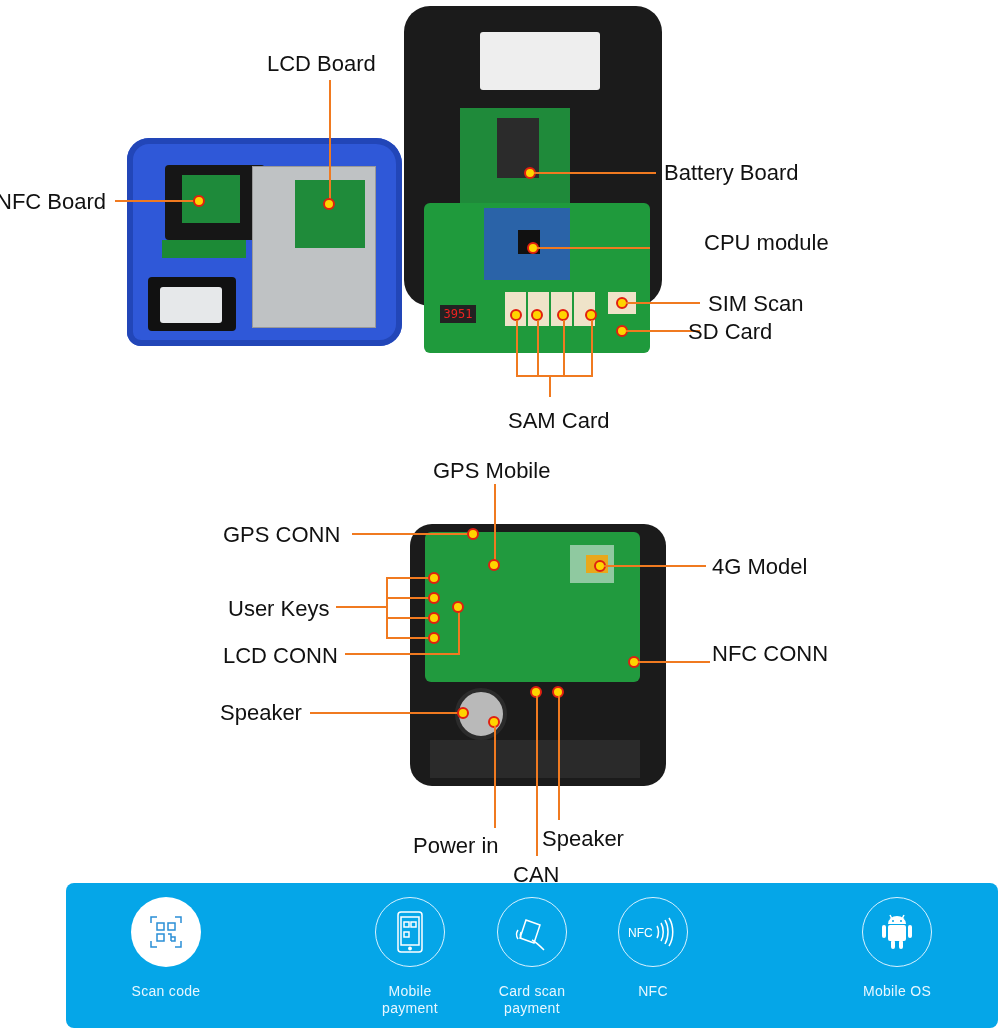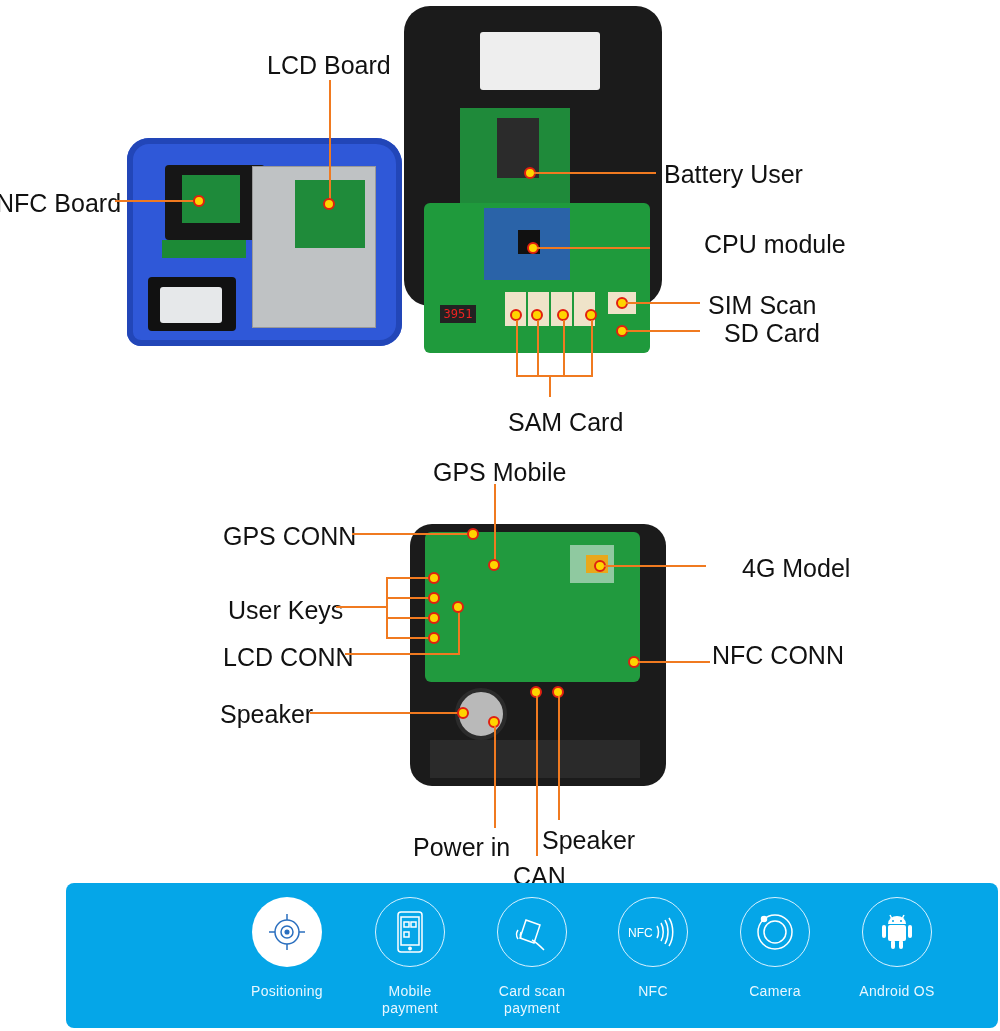--- a/index.html
+++ b/index.html
@@ -1,17 +1,17 @@
 <!DOCTYPE html>
 <html><head>
 <meta charset="utf-8">
 <style>
   html,body{margin:0;padding:0;background:#fff;}
   body{width:1000px;height:1031px;position:relative;overflow:hidden;font-family:"Liberation Sans",sans-serif;}
-  .lbl{position:absolute;font-size:25px;color:#111;white-space:nowrap;line-height:1;}
+  .lbl{position:absolute;font-size:22px;color:#111;white-space:nowrap;line-height:1;}
   .line{position:absolute;background:#f07a20;}
   .dot{position:absolute;width:12px;height:12px;border-radius:50%;background:#ffd400;border:2px solid #e02010;box-sizing:border-box;}
   
   .blue-tray{position:absolute;left:127px;top:138px;width:275px;height:208px;background:#2f58d8;border-radius:22px 26px 22px 14px;box-shadow:inset 0 0 0 6px #2246b8;}
   .nfc-frame{position:absolute;left:165px;top:165px;width:100px;height:75px;background:#161616;border-radius:4px;}
   .nfc-pcb{position:absolute;left:182px;top:175px;width:58px;height:48px;background:#1e8a3a;}
   .nfc-pcb2{position:absolute;left:162px;top:240px;width:84px;height:18px;background:#1c8a36;}
   .window{position:absolute;left:148px;top:277px;width:88px;height:54px;background:#111;border-radius:4px;}
   .window i{position:absolute;left:12px;top:10px;width:62px;height:36px;background:#e6e8ea;border-radius:3px;}
   .lcd-metal{position:absolute;left:252px;top:166px;width:122px;height:160px;background:#bfc2c4;border:1px solid #999;}
@@ -71,33 +71,33 @@
   <div class="lbl" style="left:267px;top:53px">LCD Board</div>
   <div class="line" style="left:329px;top:80px;width:2px;height:124px"></div>
   <div class="dot" style="left:323px;top:198px"></div>
 
   <div class="lbl" style="left:-4px;top:191px">NFC Board</div>
   <div class="line" style="left:115px;top:200px;width:80px;height:2px"></div>
   <div class="dot" style="left:193px;top:195px"></div>
 
   <div class="dot" style="left:524px;top:167px"></div>
   <div class="line" style="left:534px;top:172px;width:122px;height:2px"></div>
-  <div class="lbl" style="left:664px;top:162px">Battery  User</div>
+  <div class="lbl" style="left:664px;top:162px">Battery  Board</div>
 
   <div class="dot" style="left:527px;top:242px"></div>
   <div class="line" style="left:537px;top:247px;width:113px;height:2px"></div>
   <div class="lbl" style="left:704px;top:232px">CPU module</div>
 
   <div class="dot" style="left:616px;top:297px"></div>
   <div class="line" style="left:626px;top:302px;width:74px;height:2px"></div>
   <div class="lbl" style="left:708px;top:293px">SIM Scan</div>
 
   <div class="dot" style="left:616px;top:325px"></div>
   <div class="line" style="left:626px;top:330px;width:74px;height:2px"></div>
-  <div class="lbl" style="left:724px;top:321px">SD Card</div>
+  <div class="lbl" style="left:688px;top:321px">SD Card</div>
 
   <div class="dot" style="left:510px;top:309px"></div>
   <div class="dot" style="left:531px;top:309px"></div>
   <div class="dot" style="left:557px;top:309px"></div>
   <div class="dot" style="left:585px;top:309px"></div>
   <div class="line" style="left:516px;top:320px;width:2px;height:56px"></div>
   <div class="line" style="left:537px;top:320px;width:2px;height:56px"></div>
   <div class="line" style="left:563px;top:320px;width:2px;height:56px"></div>
   <div class="line" style="left:591px;top:320px;width:2px;height:56px"></div>
   <div class="line" style="left:516px;top:375px;width:77px;height:2px"></div>
@@ -117,21 +117,21 @@
   <div class="lbl" style="left:433px;top:460px">GPS Mobile</div>
   <div class="line" style="left:494px;top:484px;width:2px;height:78px"></div>
   <div class="dot" style="left:488px;top:559px"></div>
 
   <div class="lbl" style="left:223px;top:524px">GPS CONN</div>
   <div class="line" style="left:352px;top:533px;width:118px;height:2px"></div>
   <div class="dot" style="left:467px;top:528px"></div>
 
   <div class="dot" style="left:594px;top:560px"></div>
   <div class="line" style="left:604px;top:565px;width:102px;height:2px"></div>
-  <div class="lbl" style="left:742px;top:556px">4G Model</div>
+  <div class="lbl" style="left:712px;top:556px">4G Model</div>
 
   <div class="lbl" style="left:228px;top:598px">User Keys</div>
   <div class="line" style="left:336px;top:606px;width:50px;height:2px"></div>
   <div class="line" style="left:386px;top:577px;width:2px;height:61px"></div>
   <div class="line" style="left:386px;top:577px;width:46px;height:2px"></div>
   <div class="line" style="left:386px;top:597px;width:46px;height:2px"></div>
   <div class="line" style="left:386px;top:617px;width:46px;height:2px"></div>
   <div class="line" style="left:386px;top:637px;width:46px;height:2px"></div>
   <div class="dot" style="left:428px;top:572px"></div>
   <div class="dot" style="left:428px;top:592px"></div>
@@ -158,30 +158,31 @@
   <div class="dot" style="left:530px;top:686px"></div>
   <div class="line" style="left:536px;top:696px;width:2px;height:160px"></div>
   <div class="lbl" style="left:513px;top:864px">CAN</div>
 
   <div class="dot" style="left:552px;top:686px"></div>
   <div class="line" style="left:558px;top:696px;width:2px;height:124px"></div>
   <div class="lbl" style="left:542px;top:828px">Speaker</div>
 </div>
 
 <div class="banner">
-  <div class="feat" style="left:163px">
+  <div class="feat" style="left:42px">
     <div class="circle solid">
-      <svg width="40" height="40" viewBox="0 0 40 40" fill="none" stroke="#2a6fbf" stroke-width="1.5">
-        <circle cx="20" cy="20" r="12"></circle>
-          <circle cx="20" cy="20" r="6"></circle>
-          <circle cx="20" cy="20" r="1.8" fill="#2a6fbf"></circle>
-        <path d="M20 2v6M20 32v6M2 20h6M32 20h6"></path>
-      </svg>
-    </div>
-    <div class="flabel">Positioning</div>
+      <svg width="34" height="34" viewBox="0 0 34 34" fill="none" stroke="#2a8fd6" stroke-width="1.5">
+        <path d="M2 8V2h6M26 2h6v6M32 26v6h-6M8 32H2v-6"></path>
+        <rect x="8" y="8" width="7" height="7"></rect>
+          <rect x="19" y="8" width="7" height="7"></rect>
+          <rect x="8" y="19" width="7" height="7"></rect>
+        <path d="M19 19h3v3h4v4h-4M22 22v4"></path>
+      </svg>
+    </div>
+    <div class="flabel">Scan code</div>
   </div>
   <div class="feat" style="left:286px">
     <div class="circle outline">
       <svg width="28" height="44" viewBox="0 0 28 44" fill="none" stroke="#fff" stroke-width="1.5">
         <rect x="2" y="2" width="24" height="40" rx="3"></rect>
           <path d="M5 7h18v28H5z"></path>
         <rect x="8" y="12" width="5" height="5"></rect>
           <rect x="15" y="12" width="5" height="5"></rect>
           <rect x="8" y="22" width="5" height="5"></rect>
         <circle cx="14" cy="38.5" r="1.2" fill="#fff"></circle>
@@ -202,40 +203,30 @@
 payment</div>
   </div>
   <div class="feat" style="left:529px">
     <div class="circle outline">
       <svg width="52" height="30" viewBox="0 0 52 30" fill="none" stroke="#fff" stroke-width="1.5">
         <text x="1" y="20" fill="#fff" stroke="none" font-size="12" font-family="Liberation Sans, sans-serif">NFC</text>
         <path d="M30 9c2 3 2 9 0 12M34 6c3 5 3 13 0 18M38 3c4 7 4 17 0 24M42 1c5 8 5 20 0 28"></path>
       </svg>
     </div>
     <div class="flabel">NFC</div>
-  </div>
-  <div class="feat" style="left:651px">
-    <div class="circle outline">
-      <svg width="44" height="44" viewBox="0 0 44 44" fill="none" stroke="#fff" stroke-width="1.5">
-        <circle cx="22" cy="22" r="17"></circle>
-          <circle cx="22" cy="22" r="11"></circle>
-          <circle cx="11" cy="9" r="2.5" fill="#fff"></circle>
-      </svg>
-    </div>
-    <div class="flabel">Camera</div>
   </div>
   <div class="feat" style="left:773px">
     <div class="circle outline">
       <svg width="36" height="40" viewBox="0 0 36 40" fill="#fff">
         <path d="M9 12a9 8 0 0 1 18 0z"></path>
           <path d="M11 3l2 4M25 3l-2 4" stroke="#fff" stroke-width="1.5"></path>
         <rect x="9" y="13" width="18" height="16" rx="2"></rect>
           <rect x="3" y="13" width="4" height="13" rx="2"></rect>
           <rect x="29" y="13" width="4" height="13" rx="2"></rect>
         <rect x="12" y="28" width="4" height="9" rx="2"></rect>
           <rect x="20" y="28" width="4" height="9" rx="2"></rect>
         <circle cx="14" cy="9" r="1" fill="#05a6e8"></circle>
           <circle cx="22" cy="9" r="1" fill="#05a6e8"></circle>
       </svg>
     </div>
-    <div class="flabel">Android OS</div>
+    <div class="flabel">Mobile OS</div>
   </div>
 </div>
 
 </body></html>

